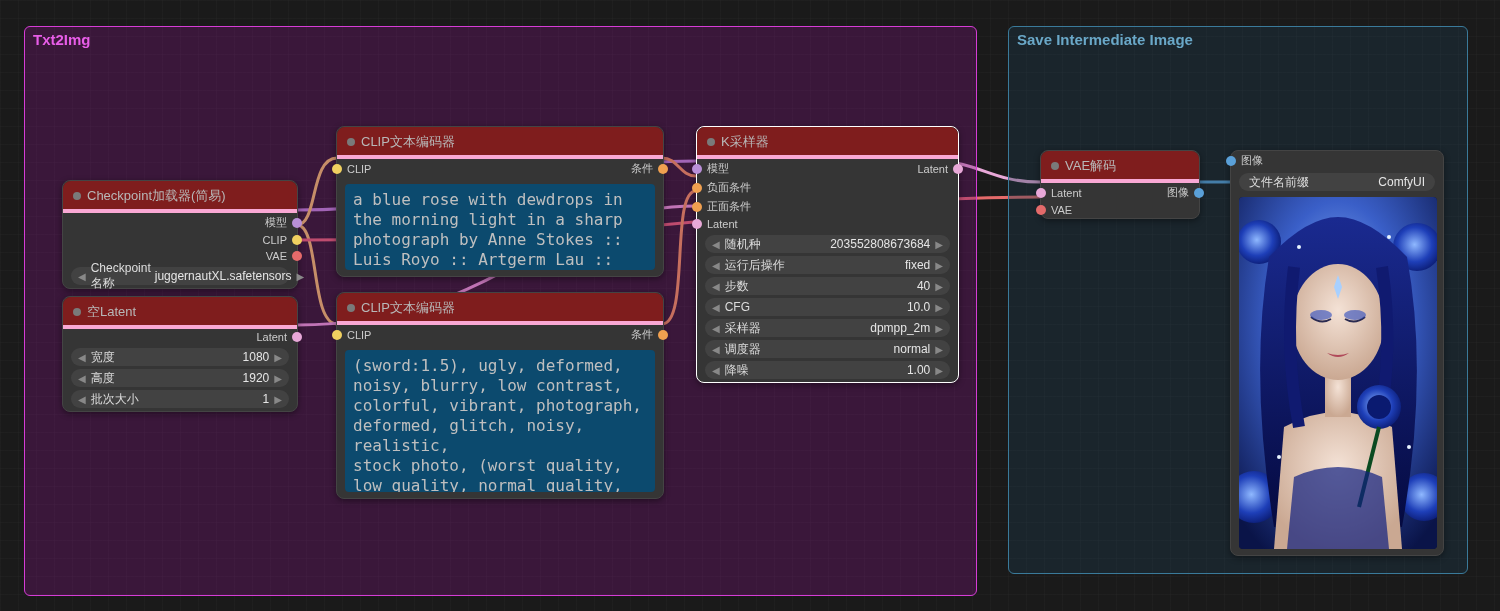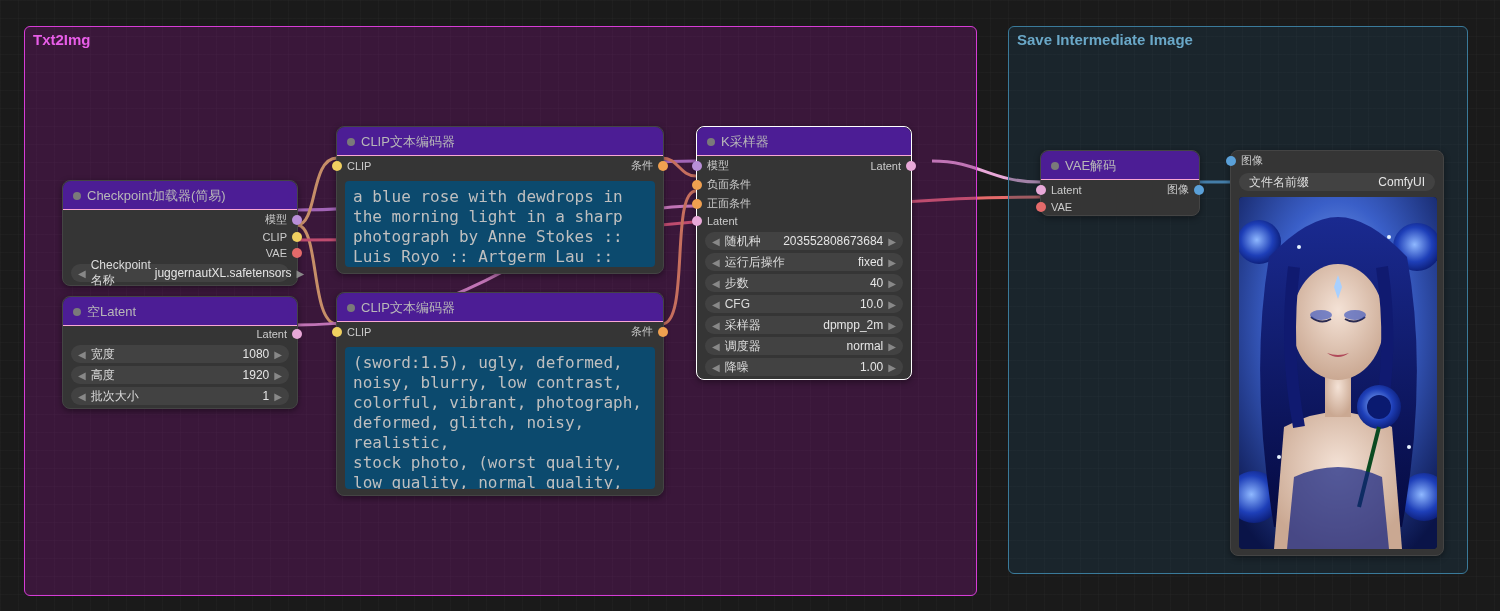--- a/index.html
+++ b/index.html
@@ -48,23 +48,23 @@
     border: 1px solid #444;
     border-radius: 8px;
     box-shadow: 0 2px 6px rgba(0,0,0,0.4);
   }
   .node.selected { border-color: #fff; }
   .node-title {
     display: flex; align-items: center; gap: 6px;
     padding: 6px 10px 4px 10px;
     font-size: 13px;
     color: #b8b8b8;
-    border-bottom: 1px solid #f9a8d4;
+    border-bottom: 4px solid #f9a8d4;
     border-radius: 8px 8px 0 0;
-    background: #4c1d95;
+    background: #7f1d1d;
   }
   .node .dot-title {
     width: 8px; height: 8px; border-radius: 50%;
     background: #7a7a7a;
   }
   .slot-row {
     display: flex; justify-content: space-between; align-items: center;
     padding: 2px 10px; font-size: 11px; position: relative;
   }
   .slot-left, .slot-right { display: flex; align-items: center; gap: 6px; }
@@ -249,21 +249,21 @@
 low details, oversaturated, undersaturated, overexposed,
 underexposed, grayscale, bw, bad photo, bad photography, bad
 art:1.4), (watermark, signature, text font, username, error, logo,
 words, letters, digits, autograph, trademark, name:1.2), (blur,
 blurry, grainy), morbid, ugly, asymmetrical, mutated malformed,
 mutilated, poorly lit, bad shadow, draft, cropped, out of frame,
 cut off, censored, jpeg artifacts, out of focus, glitch,
 duplicate, (airbrushed, cartoon, anime, semi-realistic, cgi,</div>
 </div>
 
-<div class="node selected" style="left:696px; top:126px; width:216px;">
+<div class="node selected" style="left:696px; top:126px; width:263px;">
   <div class="node-title">
     <span class="dot-title"></span>
     <span>K采样器</span>
   </div>
   <div class="slot-row">
     <span class="port left c-model"></span>
     <span class="slot-left">
         <span>模型</span>
       </span>
     <span class="slot-right">

